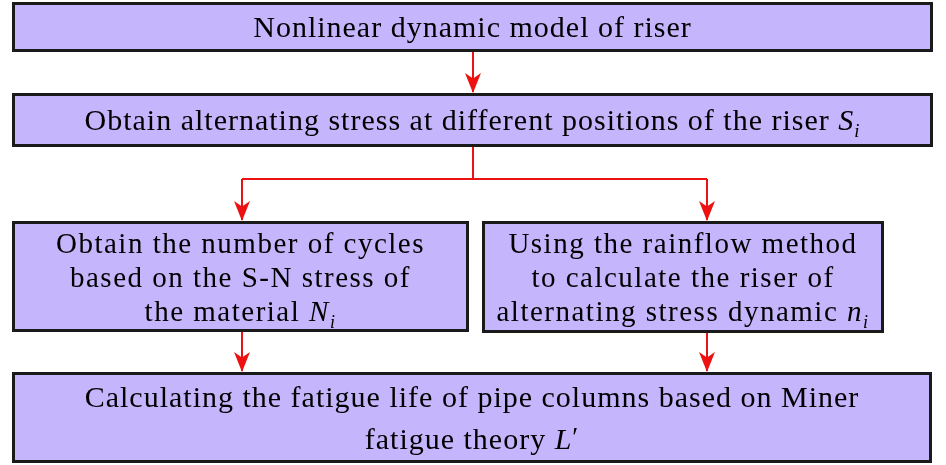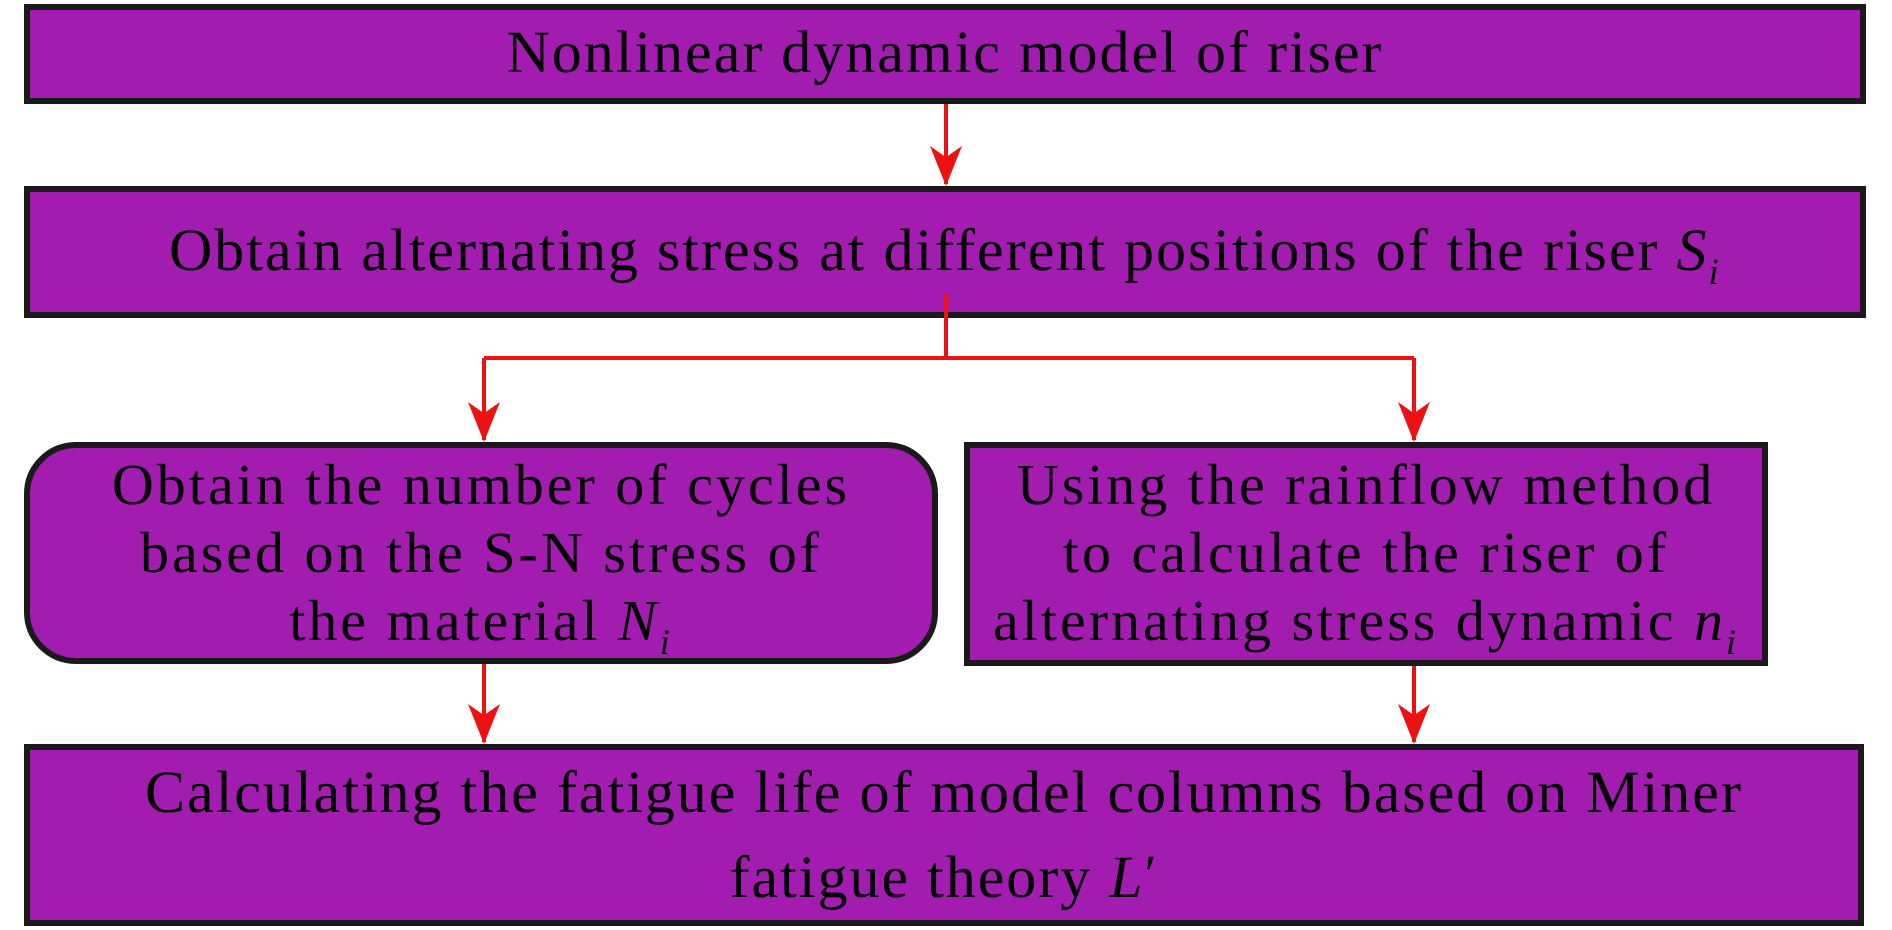--- a/index.html
+++ b/index.html
@@ -9,31 +9,31 @@
     height: 465px;
     background: var(--bg, #ffffff);
     font-family: "Liberation Serif", "DejaVu Serif", serif;
     color: var(--text, #000000);
     overflow: hidden;
   }
   .box {
     position: absolute;
     box-sizing: border-box;
     border: 3px solid var(--border, #1a1a1a);
-    background: #a21caf;
+    background: #c4b5fd;
     display: flex;
     flex-direction: column;
     align-items: center;
     justify-content: center;
     text-align: center;
   }
   .line { white-space: nowrap; }
   #box-model   { left: 12px; top: 2px;   width: 921px; height: 50px; font-size: 30px; letter-spacing: 1px; }
-  #box-stress  { left: 12px; top: 93px;  width: 921px; height: 66px; font-size: 30px; letter-spacing: 1px; }
-  #box-sn      { left: 12px; top: 221px; width: 457px; height: 111px; font-size: 29px; letter-spacing: 1.5px; line-height: 34px; border-radius: 26px; }
+  #box-stress  { left: 12px; top: 93px;  width: 921px; height: 54px; font-size: 30px; letter-spacing: 1px; }
+  #box-sn      { left: 12px; top: 221px; width: 457px; height: 111px; font-size: 29px; letter-spacing: 1.5px; line-height: 34px; }
   #box-rainflow{ left: 482px; top: 221px; width: 402px; height: 112px; font-size: 29px; letter-spacing: 1.5px; line-height: 34px; }
   #box-fatigue { left: 12px; top: 372px; width: 920px; height: 91px; font-size: 30px; letter-spacing: 1px; line-height: 41px; }
   .mvar { font-style: italic; }
   sub.mvar-sub { font-style: italic; font-size: 0.62em; line-height: 0; }
   .prime { font-size: 0.9em; vertical-align: 0.1em; }
   svg.connectors {
     position: absolute;
     left: 0; top: 0;
     width: 946px; height: 465px;
     pointer-events: none;
@@ -60,21 +60,21 @@
     <div class="line"><span>the material </span><span class="mvar">N</span><sub class="mvar-sub">i</sub></div>
   </div>
 
   <div class="box" id="box-rainflow">
     <div class="line">Using the rainflow method</div>
     <div class="line">to calculate the riser of</div>
     <div class="line"><span>alternating stress dynamic </span><span class="mvar">n</span><sub class="mvar-sub">i</sub></div>
   </div>
 
   <div class="box" id="box-fatigue">
-    <div class="line">Calculating the fatigue life of model columns based on Miner</div>
+    <div class="line">Calculating the fatigue life of pipe columns based on Miner</div>
     <div class="line"><span>fatigue theory </span><span class="mvar">L</span><span class="prime">′</span></div>
   </div>
 
   <svg class="connectors" viewBox="0 0 946 465" xmlns="http://www.w3.org/2000/svg">
     <defs>
       <marker id="ah" markerWidth="10" markerHeight="8" refX="9.5" refY="4" orient="auto" markerUnits="strokeWidth">
         <path d="M0,0 L10,4 L0,8 L2.8,4 Z"></path>
       </marker>
     </defs>
     <line x1="473" y1="52" x2="473" y2="92" marker-end="url(#ah)"></line>

